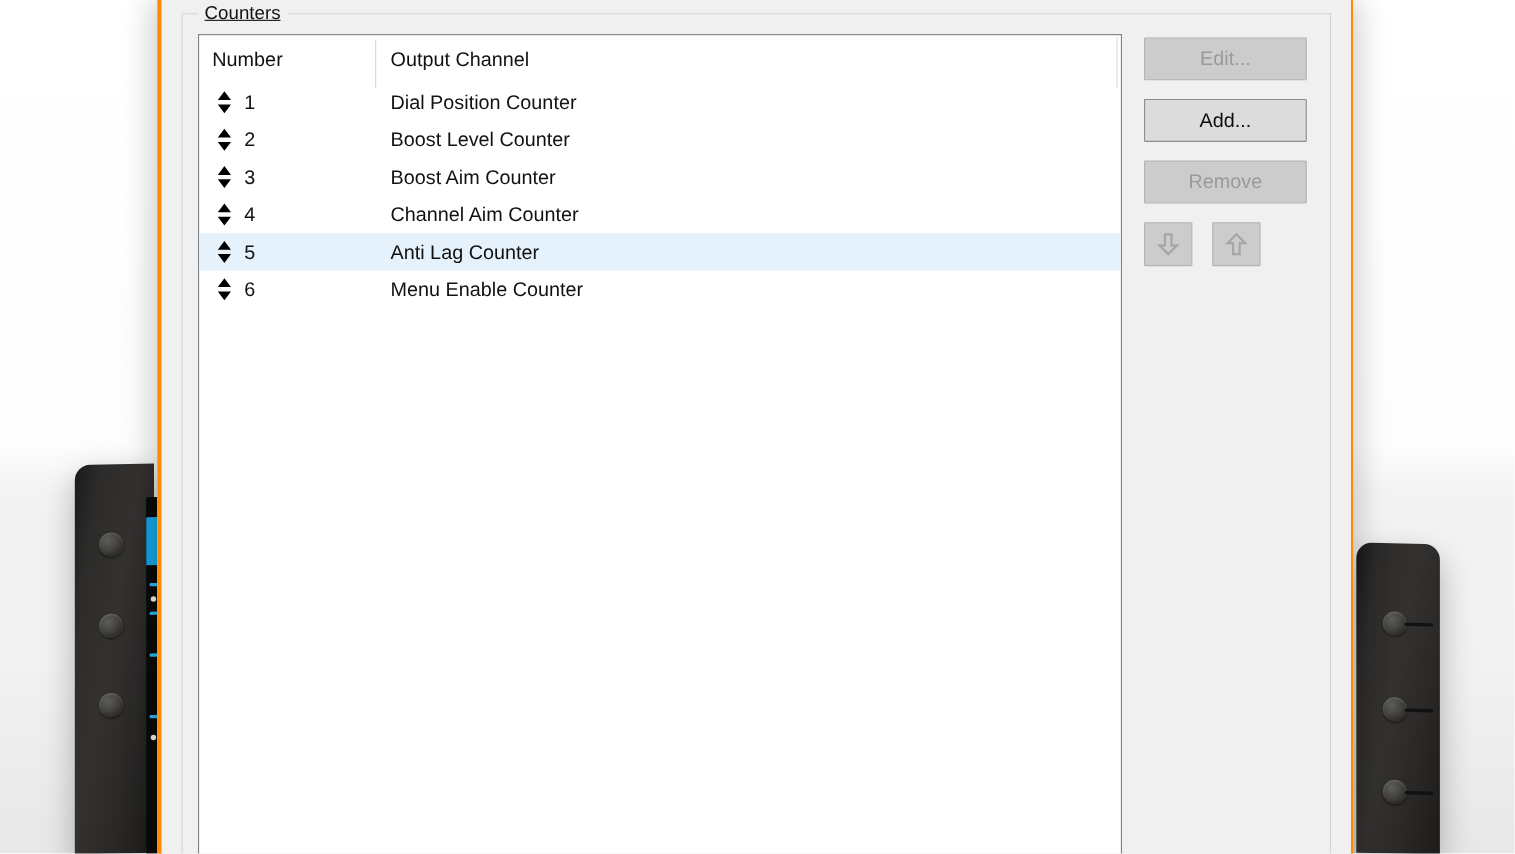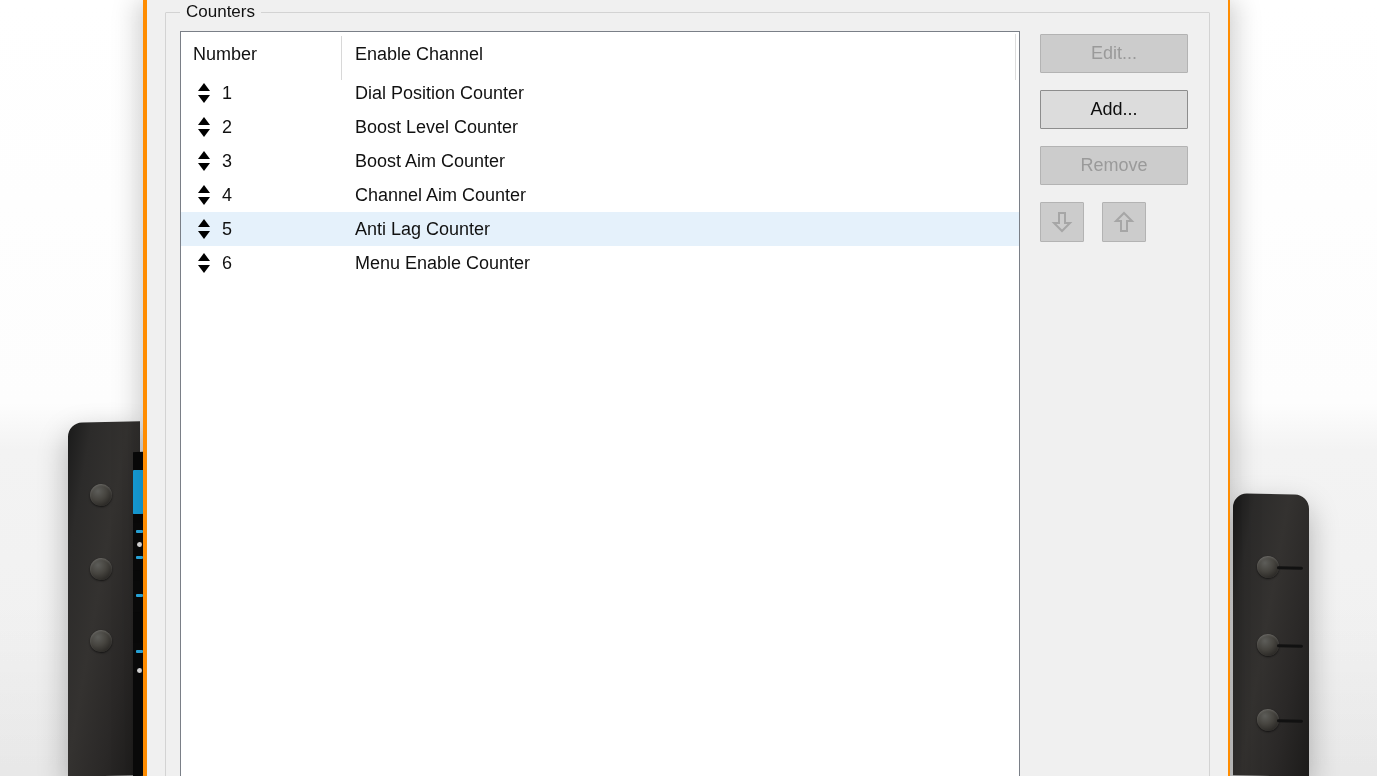--- a/index.html
+++ b/index.html
@@ -165,20 +165,21 @@
   }
   .groupbox-label {
     position: absolute;
     top: -11px;
     left: 14px;
     background: #f0f0f0;
     padding: 0 6px;
     font-size: 17px;
     color: #111;
     white-space: nowrap;
+    text-decoration: underline;
   }
 
   .group-inner {
     display: flex;
     width: 100%;
     height: 100%;
     gap: 0;
   }
 
   
@@ -345,21 +346,21 @@
 
   <div id="body">
     <div class="groupbox">
       <div class="groupbox-label">Counters</div>
 
       <div class="group-inner">
 
         <div class="listview">
           <div class="lv-header">
             <div class="col-num">Number</div>
-            <div class="col-chan">Enable Channel</div>
+            <div class="col-chan">Output Channel</div>
             <div class="hdr-sep"></div>
             <div class="hdr-sep right"></div>
           </div>
           <div id="rows-container">
               <div class="lv-row">
                 <div class="cell-num">
                   <svg class="spinner-icon" viewBox="0 0 14 22">
                     <path d="M7 1 L13 9 L1 9 Z M7 21 L13 13 L1 13 Z" fill="#000000"></path>
                   </svg>
                   <span>1</span>

